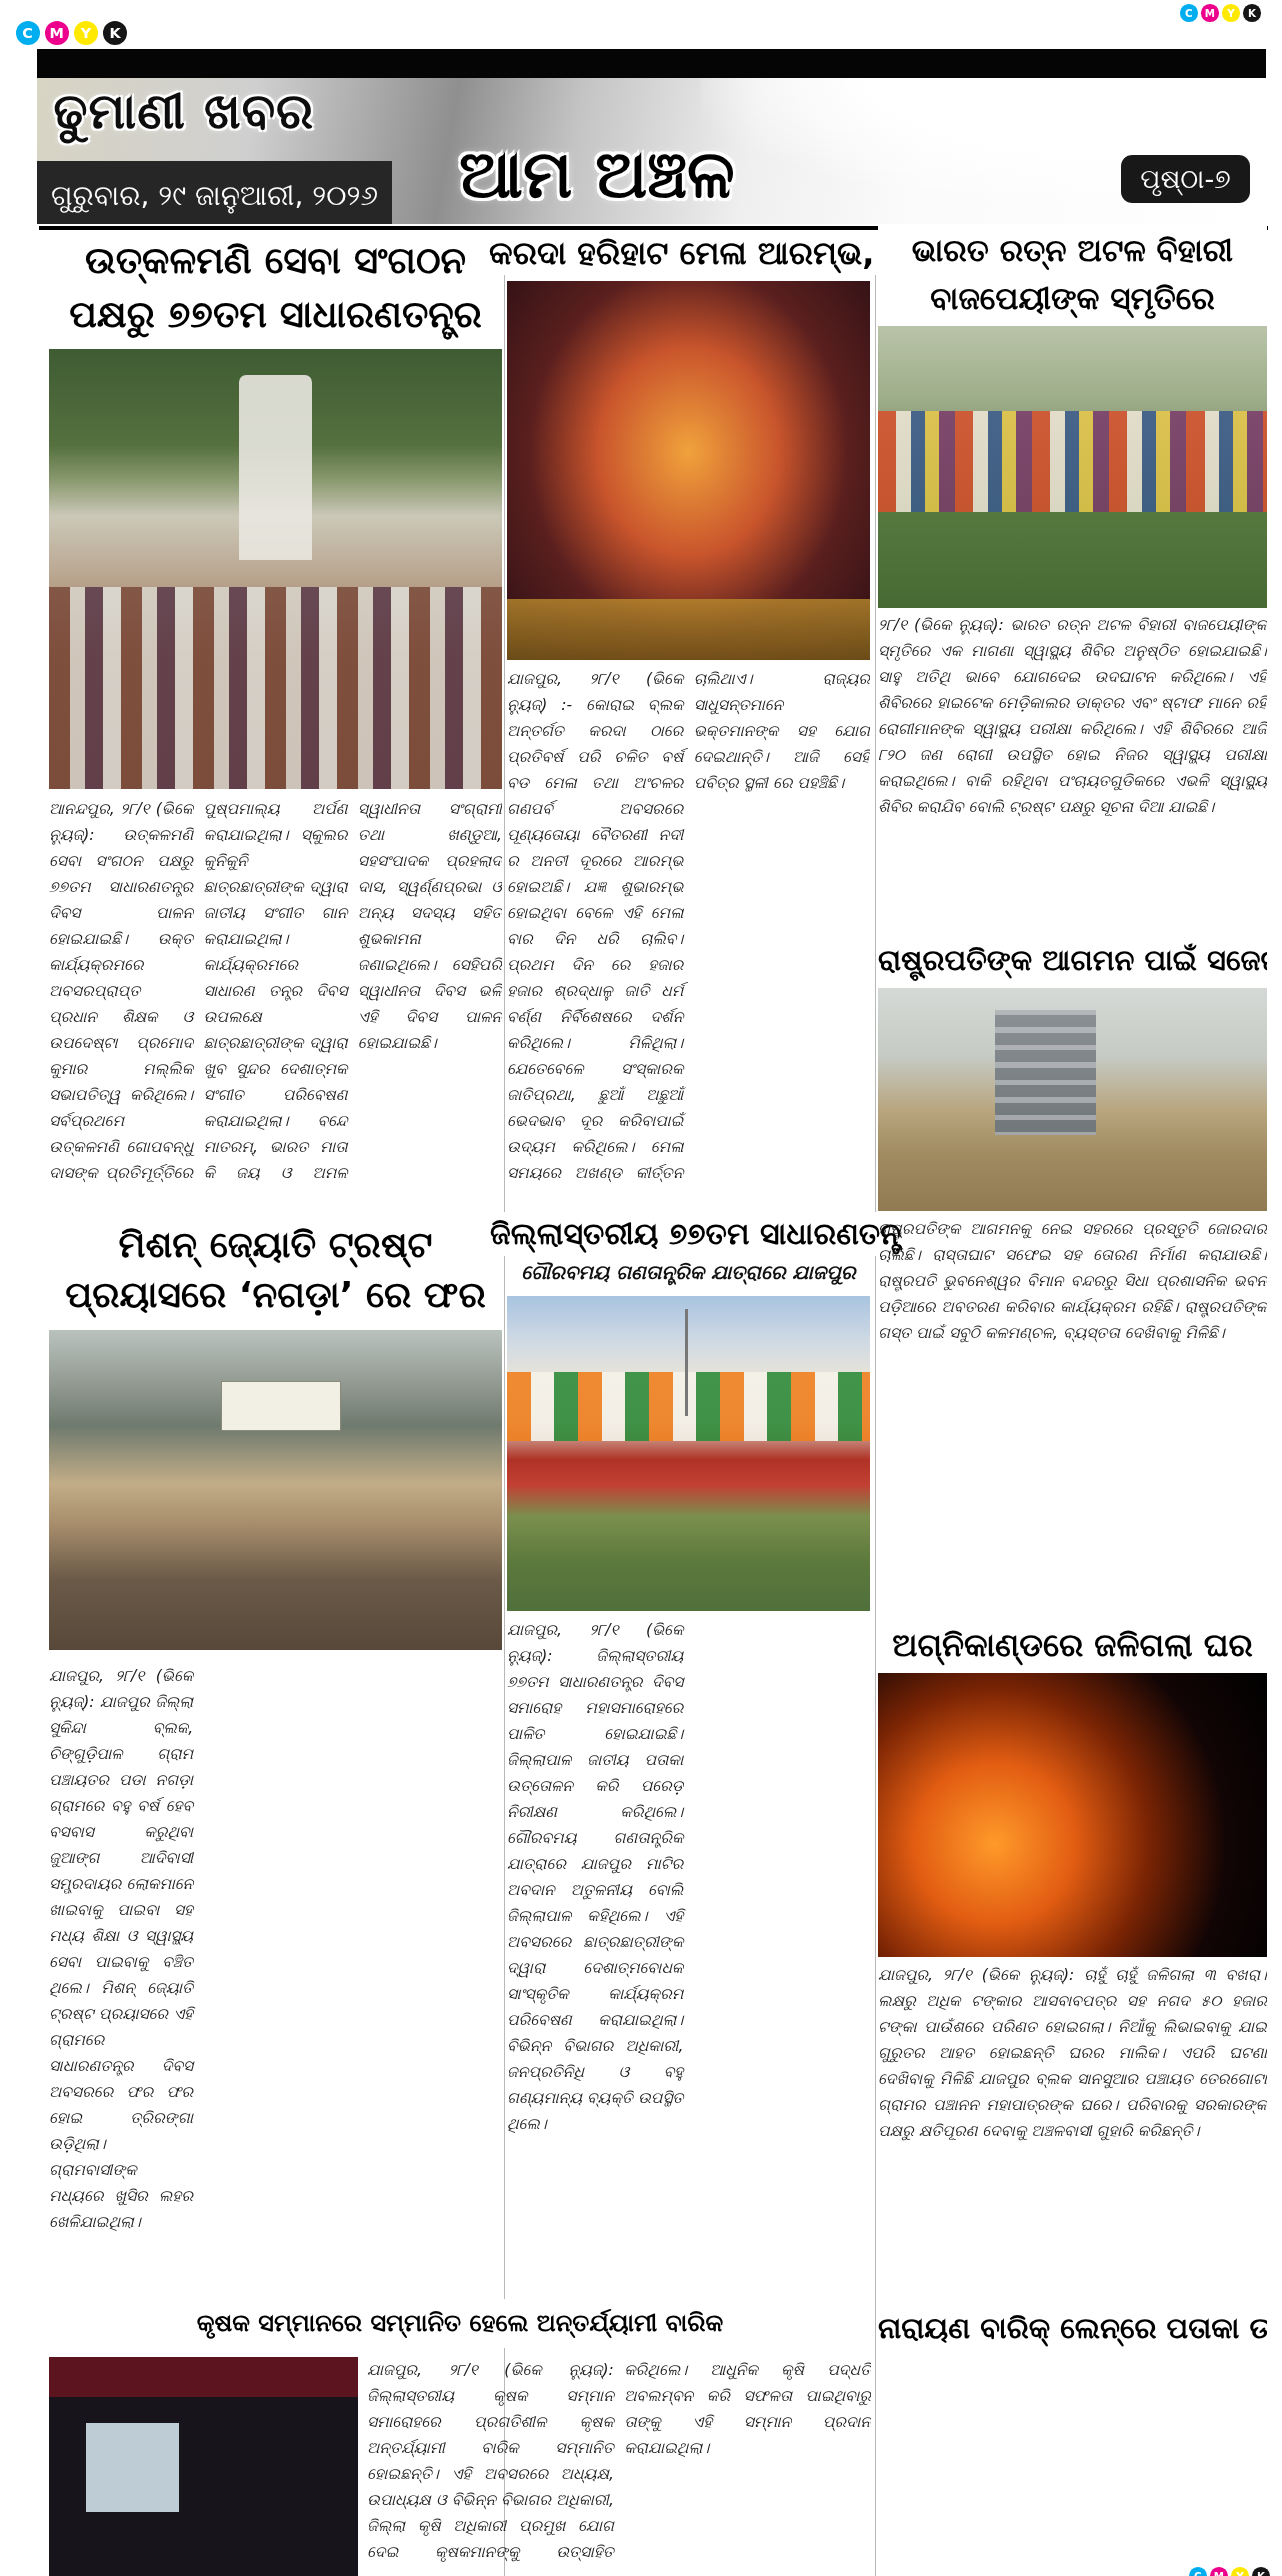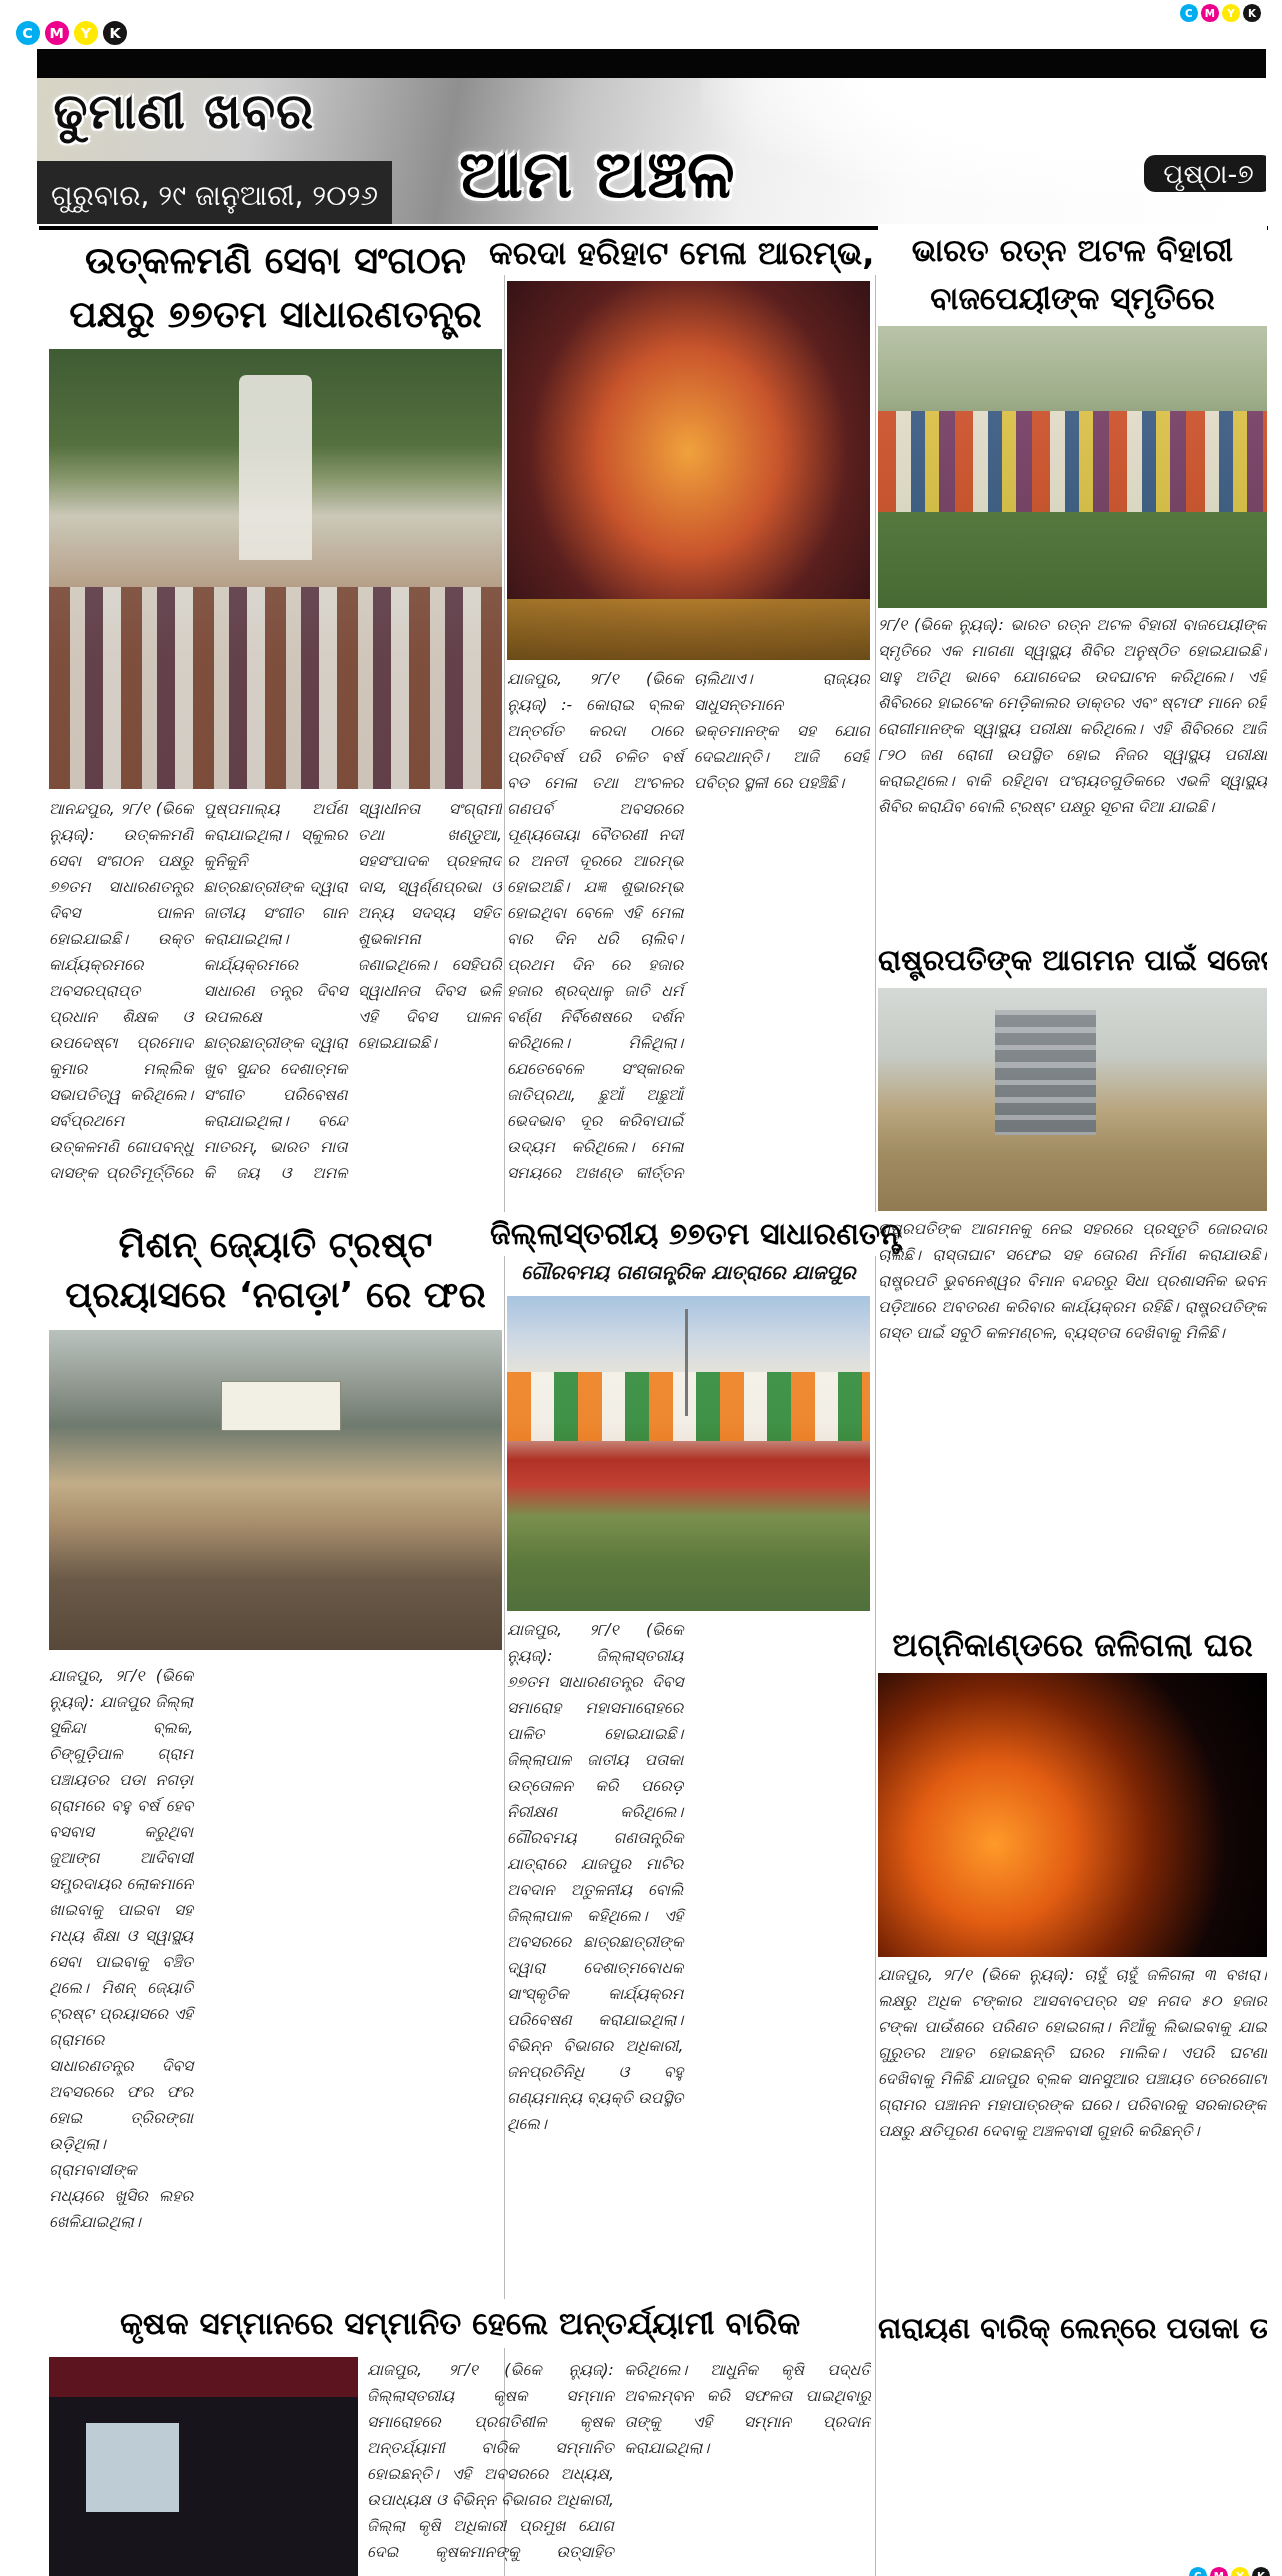--- a/index.html
+++ b/index.html
@@ -19,22 +19,22 @@
   #masthead .topbar{position:absolute;left:0;top:0;width:100%;height:29px;background:#050505;}
   #masthead .cloud{position:absolute;right:0;top:29px;width:46%;height:70%;
     background:radial-gradient(ellipse at 70% 0%,#ffffff 40%,rgba(255,255,255,0) 75%);}
   #logo{position:absolute;left:16.5px;top:34px;font-size:49px;font-weight:bold;color:#0d0d0d;letter-spacing:1px;
     text-shadow:-2.1px -2.1px 0 #fff,2.1px -2.1px 0 #fff,-2.1px 2.1px 0 #fff,2.1px 2.1px 0 #fff,0 0 7.2px rgba(255,255,255,.9);}
   #datebox{position:absolute;left:0;top:112px;width:355px;height:70px;background:#262626;color:#fff;
     display:flex;align-items:center;justify-content:center;font-size:28px;}
   #section-title{position:absolute;left:422px;top:87px;width:268px;text-align:center;white-space:nowrap;
     font-size:66px;font-weight:bold;color:#000;
     text-shadow:-2.6px -2.6px 0 #fff,2.6px -2.6px 0 #fff,-2.6px 2.6px 0 #fff,2.6px 2.6px 0 #fff,0 0 8.2px rgba(255,255,255,.9);}
-  #pagebox{position:absolute;left:1084px;top:106px;width:129px;height:37px;background:#181818;border-radius:11.3px;
-    color:#fff;display:flex;align-items:center;justify-content:center;font-size:27px;margin-left:23px;}
+  #pagebox{position:absolute;left:1084px;top:106px;width:129px;height:48px;background:#181818;border-radius:11.3px;
+    color:#fff;display:flex;align-items:center;justify-content:center;font-size:27px;}
   #masthead-rule{position:absolute;left:39px;top:226px;width:1229px;height:4.1px;background:#000;}
   
   .vrule{position:absolute;top:234px;height:2343px;width:1px;background:#b8b8b8;}
   
   .hl{position:absolute;font-weight:bold;color:#000;text-align:center;background:#fff;overflow:hidden;}
   .sub{position:absolute;font-weight:bold;font-style:italic;color:#111;text-align:center;overflow:hidden;}
   .body{position:absolute;font-size:15.5px;line-height:26px;text-align:justify;color:#1a1a1a;
         overflow:hidden;column-gap:10.3px;column-fill:auto;font-style:italic;}
   .cols3{column-count:3;} .cols2{column-count:2;} .cols1{column-count:1;}
   
@@ -113,21 +113,21 @@
   <div class="body cols2" style="left:507px;top:666px;width:363px;height:536px;">ଯାଜପୁର, ୨୮/୧ (ଭିକେ ନ୍ୟୁଜ୍) :- କୋରାଇ ବ୍ଲକ ଅନ୍ତର୍ଗତ କରଦା ଠାରେ ପ୍ରତିବର୍ଷ ପରି ଚଳିତ ବର୍ଷ ବଡ ମେଳା ତଥା ଅଂଚଳର ଗଣପର୍ବ ଅବସରରେ ପୂଣ୍ୟତୋୟା ବୈତରଣୀ ନଦୀ ର ଅନତୀ ଦୂରରେ ଆରମ୍ଭ ହୋଇଅଛି। ଯଜ୍ଞ ଶୁଭାରମ୍ଭ ହୋଇଥିବା ବେଳେ ଏହି ମେଳା ବାର ଦିନ ଧରି ଚାଲିବ। ପ୍ରଥମ ଦିନ ରେ ହଜାର ହଜାର ଶ୍ରଦ୍ଧାଳୁ ଜାତି ଧର୍ମ ବର୍ଣ୍ଣ ନିର୍ବିଶେଷରେ ଦର୍ଶନ କରିଥିଲେ। ମିଳିଥିଲା। ଯେତେବେଳେ ସଂସ୍କାରକ ଜାତିପ୍ରଥା, ଛୁଆଁ ଅଛୁଆଁ ଭେଦଭାବ ଦୂର କରିବାପାଇଁ ଉଦ୍ୟମ କରିଥିଲେ। ମେଳା ସମୟରେ ଅଖଣ୍ଡ କୀର୍ତ୍ତନ ଚାଲିଥାଏ। ରାଜ୍ୟର ସାଧୁସନ୍ତମାନେ ଭକ୍ତମାନଙ୍କ ସହ ଯୋଗ ଦେଇଥାନ୍ତି। ଆଜି ସେହି ପବିତ୍ର ସ୍ଥଳୀ ରେ ପହଞ୍ଚିଛି।</div>
 
   <div class="hl" style="left:490px;top:1212px;width:412px;height:44px;font-size:30px;line-height:43px;white-space:nowrap;">ଜିଲ୍ଲାସ୍ତରୀୟ ୭୭ତମ ସାଧାରଣତନ୍ତ୍ର ଦିବସ ପାଳିତ</div>
   <div class="sub" style="left:507px;top:1258px;width:363px;height:32px;font-size:19.6px;line-height:30px;">ଗୌରବମୟ ଗଣତାନ୍ତ୍ରିକ ଯାତ୍ରାରେ ଯାଜପୁର ମାଟିର ଅବଦାନ ଅତୁଳନୀୟ: ଜିଲ୍ଲାପାଳ</div>
   <div class="photo ph-rd" style="left:507px;top:1296px;width:363px;height:315px;">
     <div class="tricolor"></div>
     <div class="pole"></div>
   </div>
   <div class="body cols2" style="left:507px;top:1617px;width:363px;height:667px;">ଯାଜପୁର, ୨୮/୧ (ଭିକେ ନ୍ୟୁଜ୍): ଜିଲ୍ଲାସ୍ତରୀୟ ୭୭ତମ ସାଧାରଣତନ୍ତ୍ର ଦିବସ ସମାରୋହ ମହାସମାରୋହରେ ପାଳିତ ହୋଇଯାଇଛି। ଜିଲ୍ଲାପାଳ ଜାତୀୟ ପତାକା ଉତ୍ତୋଳନ କରି ପରେଡ଼ ନିରୀକ୍ଷଣ କରିଥିଲେ। ଗୌରବମୟ ଗଣତାନ୍ତ୍ରିକ ଯାତ୍ରାରେ ଯାଜପୁର ମାଟିର ଅବଦାନ ଅତୁଳନୀୟ ବୋଲି ଜିଲ୍ଲାପାଳ କହିଥିଲେ। ଏହି ଅବସରରେ ଛାତ୍ରଛାତ୍ରୀଙ୍କ ଦ୍ୱାରା ଦେଶାତ୍ମବୋଧକ ସାଂସ୍କୃତିକ କାର୍ଯ୍ୟକ୍ରମ ପରିବେଷଣ କରାଯାଇଥିଲା। ବିଭିନ୍ନ ବିଭାଗର ଅଧିକାରୀ, ଜନପ୍ରତିନିଧି ଓ ବହୁ ଗଣ୍ୟମାନ୍ୟ ବ୍ୟକ୍ତି ଉପସ୍ଥିତ ଥିଲେ।</div>
 
-  <div class="hl" style="left:49px;top:2299px;width:822px;height:49px;font-size:31px;line-height:48px;">କୃଷକ ସମ୍ମାନରେ ସମ୍ମାନିତ ହେଲେ ଅନ୍ତର୍ଯ୍ୟାମୀ ବାରିକ</div>
+  <div class="hl" style="left:49px;top:2299px;width:822px;height:49px;font-size:24px;line-height:48px;">କୃଷକ ସମ୍ମାନରେ ସମ୍ମାନିତ ହେଲେ ଅନ୍ତର୍ଯ୍ୟାମୀ ବାରିକ</div>
   <div class="photo ph-stage" style="left:49px;top:2357px;width:309px;height:221px;">
     <div class="band"></div>
     <div class="screen"></div>
   </div>
   <div class="body cols2" style="left:367px;top:2357px;width:504px;height:221px;">ଯାଜପୁର, ୨୮/୧ (ଭିକେ ନ୍ୟୁଜ୍): ଜିଲ୍ଲାସ୍ତରୀୟ କୃଷକ ସମ୍ମାନ ସମାରୋହରେ ପ୍ରଗତିଶୀଳ କୃଷକ ଅନ୍ତର୍ଯ୍ୟାମୀ ବାରିକ ସମ୍ମାନିତ ହୋଇଛନ୍ତି। ଏହି ଅବସରରେ ଅଧ୍ୟକ୍ଷ, ଉପାଧ୍ୟକ୍ଷ ଓ ବିଭିନ୍ନ ବିଭାଗର ଅଧିକାରୀ, ଜିଲ୍ଲା କୃଷି ଅଧିକାରୀ ପ୍ରମୁଖ ଯୋଗ ଦେଇ କୃଷକମାନଙ୍କୁ ଉତ୍ସାହିତ କରିଥିଲେ। ଆଧୁନିକ କୃଷି ପଦ୍ଧତି ଅବଲମ୍ବନ କରି ସଫଳତା ପାଇଥିବାରୁ ତାଙ୍କୁ ଏହି ସମ୍ମାନ ପ୍ରଦାନ କରାଯାଇଥିଲା।</div>
 
   <div class="hl" style="left:878px;top:226px;width:389px;height:96px;font-size:31px;line-height:48px;">ଭାରତ ରତ୍ନ ଅଟଳ ବିହାରୀ ବାଜପେୟୀଙ୍କ ସ୍ମୃତିରେ ସ୍ୱାସ୍ଥ୍ୟ ଶିବିର</div>
   <div class="photo ph-ribbon" style="left:878px;top:326px;width:389px;height:282px;">
     <div class="people"></div>
   </div>

